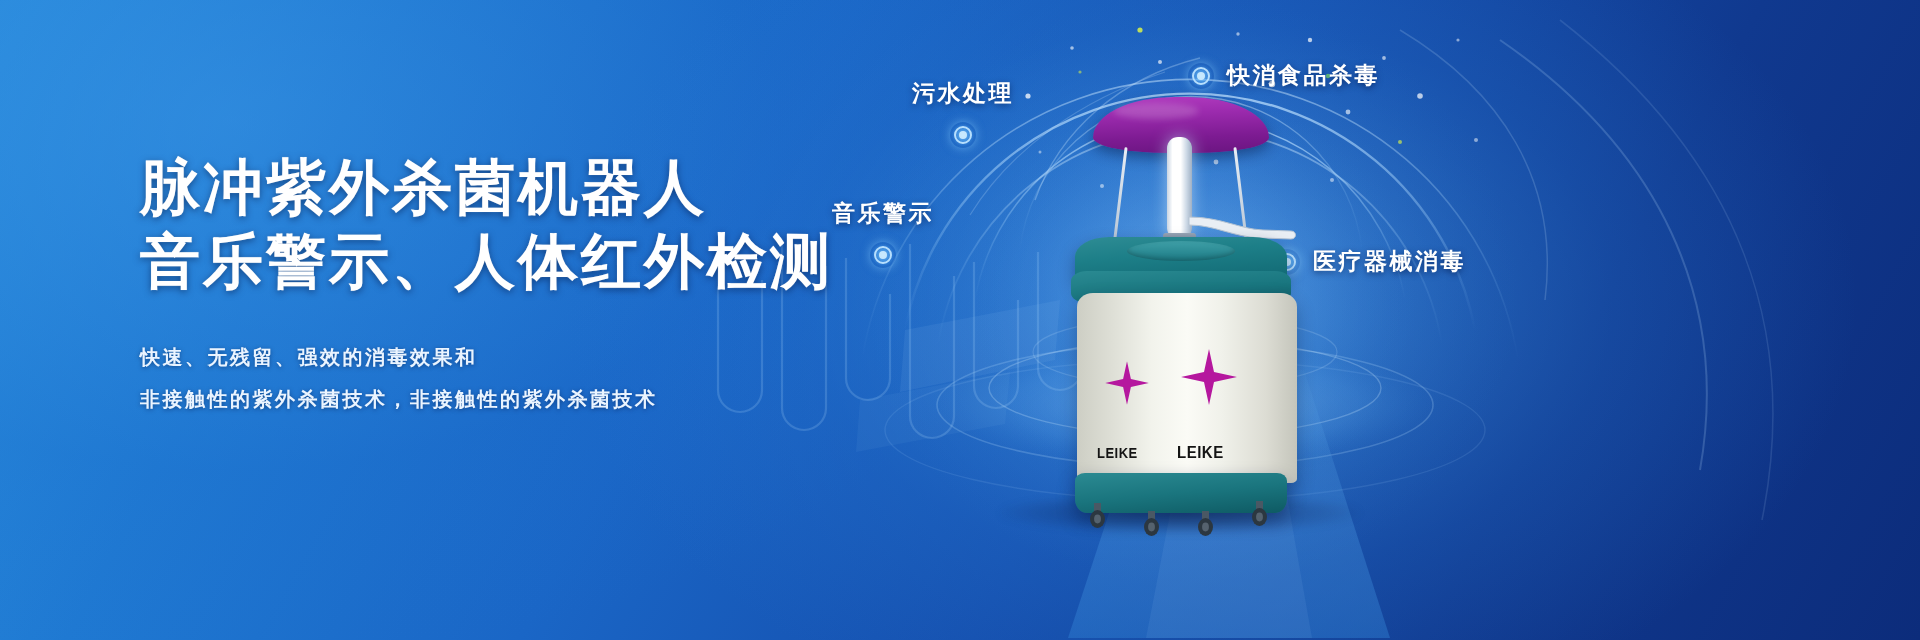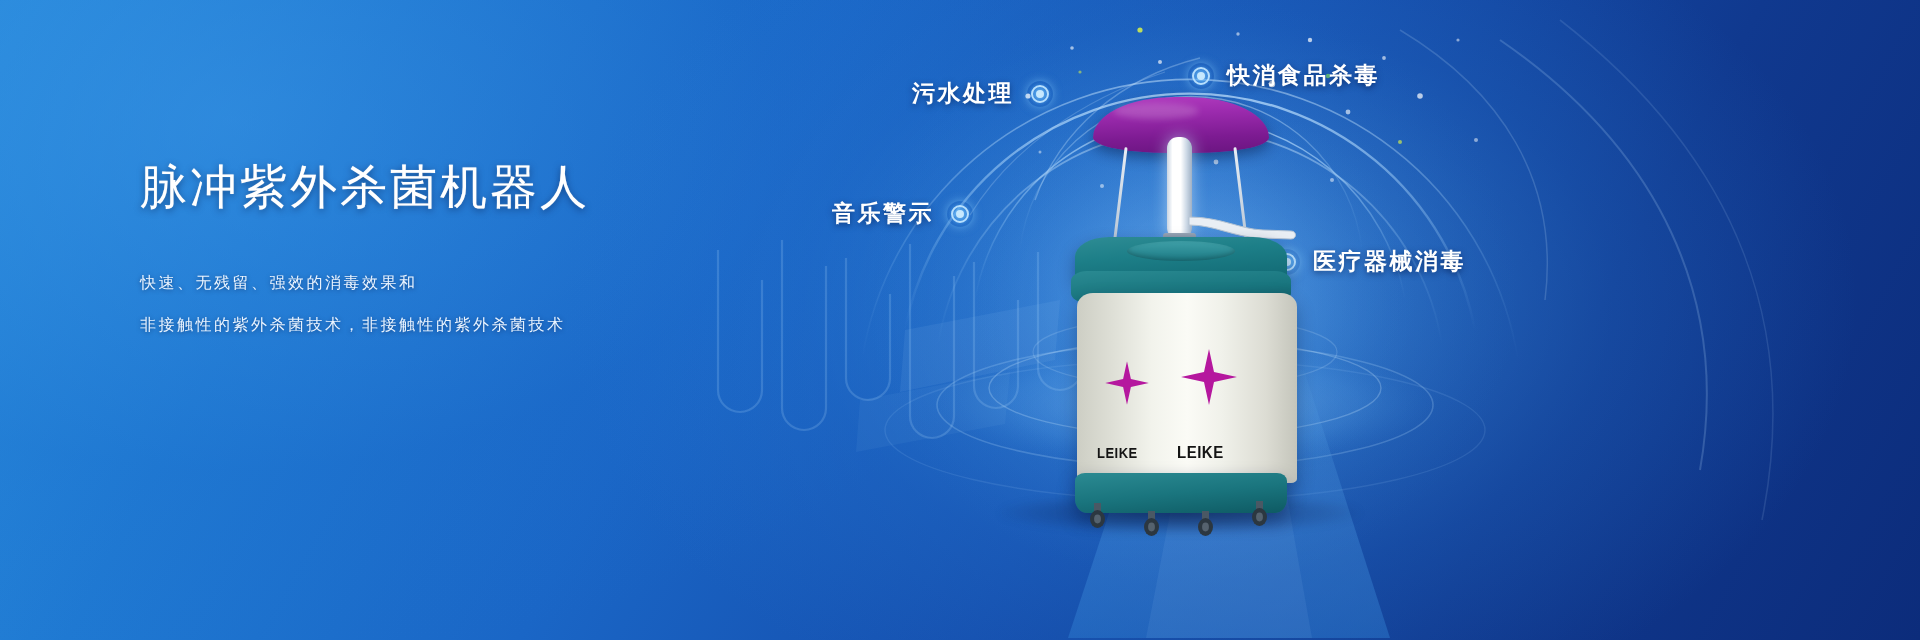--- a/index.html
+++ b/index.html
@@ -16,29 +16,29 @@
   
   .deco{position:absolute;pointer-events:none;}
   #arc-layer{inset:0;}
   #wave-layer{left:700px;top:240px;width:420px;height:250px;opacity:.38;}
   #particles{left:980px;top:0;width:560px;height:320px;}
   #beam{left:960px;top:360px;width:560px;height:280px;}
 
   
   #copy{position:absolute;left:140px;top:150px;width:720px;}
   .headline{
-    color:#ffffff;font-size:47px;line-height:74px;letter-spacing:3px;
-    font-family:"DejaVu Serif","Liberation Serif",serif;font-weight:400;
+    color:#ffffff;font-size:60px;line-height:74px;letter-spacing:3px;
+    font-family:"DejaVu Serif","Liberation Serif",serif;font-weight:700;
     text-shadow:0 2px 7px rgba(2,22,70,.55), 0 0 1px rgba(255,255,255,.6);
     white-space:nowrap;
   }
   #subcopy{margin-top:38px;}
   .bodyline{
-    color:#eaf4ff;font-size:16px;line-height:42px;letter-spacing:2.5px;
-    font-family:"DejaVu Serif","Liberation Serif",serif;font-weight:400;
+    color:#eaf4ff;font-size:20px;line-height:42px;letter-spacing:2.5px;
+    font-family:"DejaVu Serif","Liberation Serif",serif;font-weight:700;
     text-shadow:0 1px 4px rgba(2,22,70,.5);white-space:nowrap;
   }
 
   
   .feature{position:absolute;display:flex;align-items:center;gap:13px;white-space:nowrap;}
   .feature .txt{
     color:#ffffff;font-size:23px;letter-spacing:2.5px;font-weight:700;
     font-family:"DejaVu Serif","Liberation Serif",serif;
     text-shadow:0 2px 6px rgba(2,22,70,.6);
   }
@@ -48,21 +48,21 @@
     box-shadow:0 0 10px rgba(140,210,255,.55);
   }
   .marker::before{
     content:"";position:absolute;inset:4px;border-radius:50%;
     border:2px solid rgba(190,228,255,.95);
   }
   .marker::after{
     content:"";position:absolute;inset:9px;border-radius:50%;
     background:rgba(210,238,255,.9);
   }
-  .feature.left-of{flex-direction:row;text-align:center;}
+  .feature.left-of{flex-direction:column;text-align:center;}
   .feature.right-of{flex-direction:row;}
 
   
   #device{position:absolute;left:1035px;top:95px;width:290px;height:420px;}
 
   #dome{
     position:absolute;left:58px;top:2px;width:176px;height:56px;
     background:linear-gradient(178deg,#b13bbf 0%,#9c2bae 30%,#7d1b92 70%,#6a1580 100%);
     border-radius:50% 50% 46% 46% / 78% 78% 30% 30%;
     box-shadow:0 5px 14px rgba(5,20,60,.45);
@@ -239,20 +239,21 @@
         <stop offset="55%" stop-color="#4f9ee6" stop-opacity=".30"></stop>
         <stop offset="100%" stop-color="#2f7fd2" stop-opacity=".46"></stop>
       </linearGradient>
     </defs>
     <path d="M 196 10 L 344 10 L 430 278 L 108 278 Z" fill="url(#beamGrad)"></path>
     <path d="M 232 40 L 310 40 L 352 278 L 186 278 Z" fill="#8fc9f7" fill-opacity=".10"></path>
   </svg>
 
   <div id="copy">
     <div class="headline">脉冲紫外杀菌机器人</div>
+    <div class="headline">音乐警示、人体红外检测</div>
     <div id="subcopy">
       <div class="bodyline">快速、无残留、强效的消毒效果和</div>
       <div class="bodyline">非接触性的紫外杀菌技术，非接触性的紫外杀菌技术</div>
     </div>
   </div>
 
   <div class="feature left-of" style="left:912px;top:78px;">
     <span class="txt">污水处理</span>
     <span class="marker"></span>
   </div>

